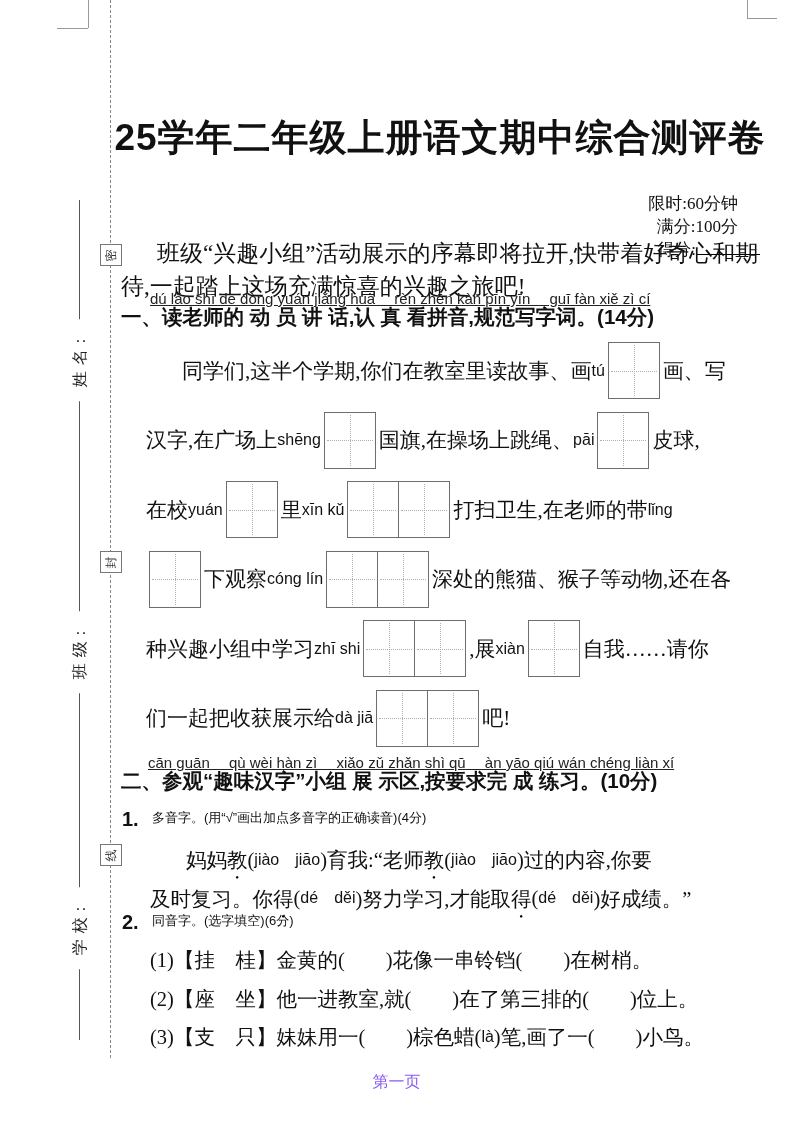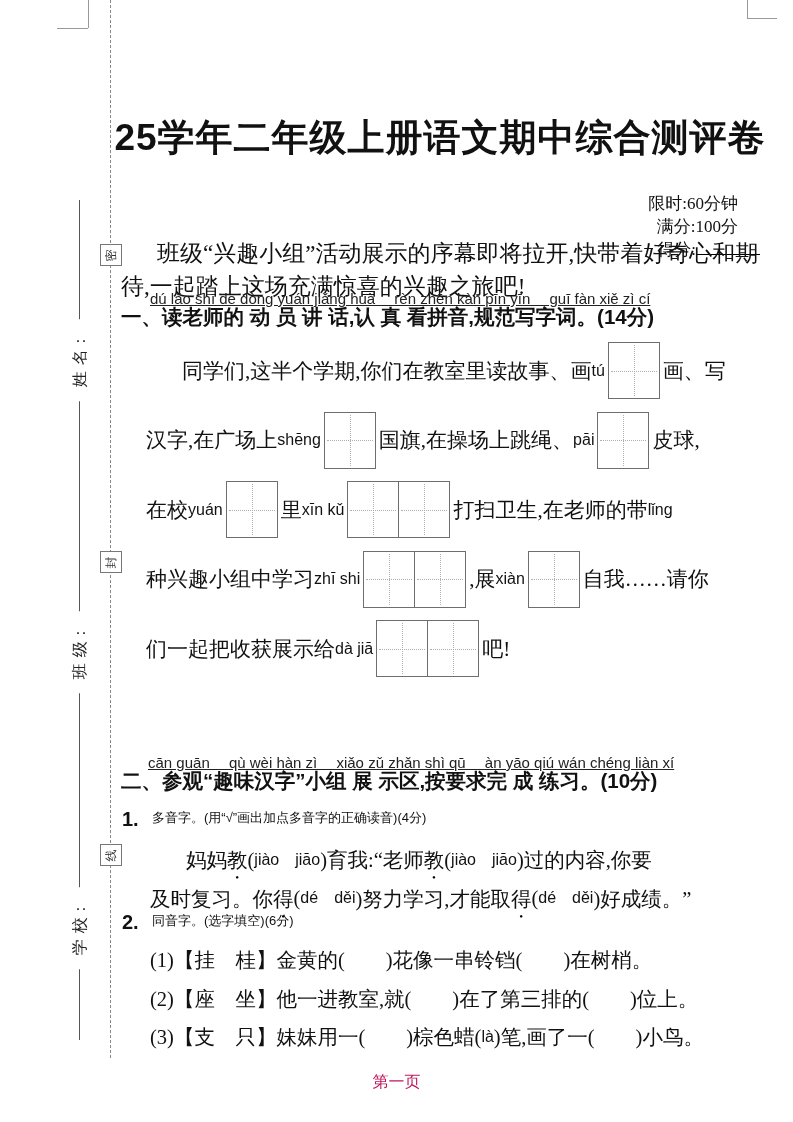--- a/index.html
+++ b/index.html
@@ -60,21 +60,21 @@
   .i2n{top:911px;} .i2t{top:912px;}
   .item1-passage{position:absolute;top:841px;left:150px;width:628px;}
   .item2-passage{position:absolute;top:941px;left:150px;width:628px;}
   .qline{display:flex;align-items:center;height:38.5px;font-size:20.5px;font-family:"Liberation Serif",serif;}
   .qline.indent{padding-left:36px;}
   .emdot{position:relative;}
   .emdot::after{content:"•";position:absolute;left:50%;transform:translateX(-50%);bottom:-9px;font-size:11px;line-height:1;color:#000;}
 
   
   .footer{position:absolute;top:1072px;left:0;width:793px;text-align:center;
-          font-family:"Liberation Sans",sans-serif;font-size:16px;color:#be185d;}
+          font-family:"Liberation Sans",sans-serif;font-size:16px;color:#8b5cf6;}
 </style>
 </head>
 <body>
 
 <div class="page">
 
   <div class="cm cm-tl-v"></div>
   <div class="cm cm-tl-h"></div>
   <div class="cm cm-tr-v"></div>
   <div class="cm cm-tr-h"></div>
@@ -138,20 +138,32 @@
         <span class="cn">里</span>
         <span class="py">xīn kǔ</span>
         <span class="grid">
           <span class="cell"></span>
           <span class="cell"></span>
         </span>
         <span class="cn">打扫卫生,在老师的带</span>
         <span class="py">lǐng</span>
       </div>
       <div class="pline">
+        <span class="grid">
+          <span class="cell"></span>
+        </span>
+        <span class="cn">下观察</span>
+        <span class="py">cóng lín</span>
+        <span class="grid">
+          <span class="cell"></span>
+          <span class="cell"></span>
+        </span>
+        <span class="cn">深处的熊猫、猴子等动物,还在各</span>
+      </div>
+      <div class="pline">
         <span class="cn">种兴趣小组中学习</span>
         <span class="py">zhī shi</span>
         <span class="grid">
           <span class="cell"></span>
           <span class="cell"></span>
         </span>
         <span class="cn">,展</span>
         <span class="py">xiàn</span>
         <span class="grid">
           <span class="cell"></span>

